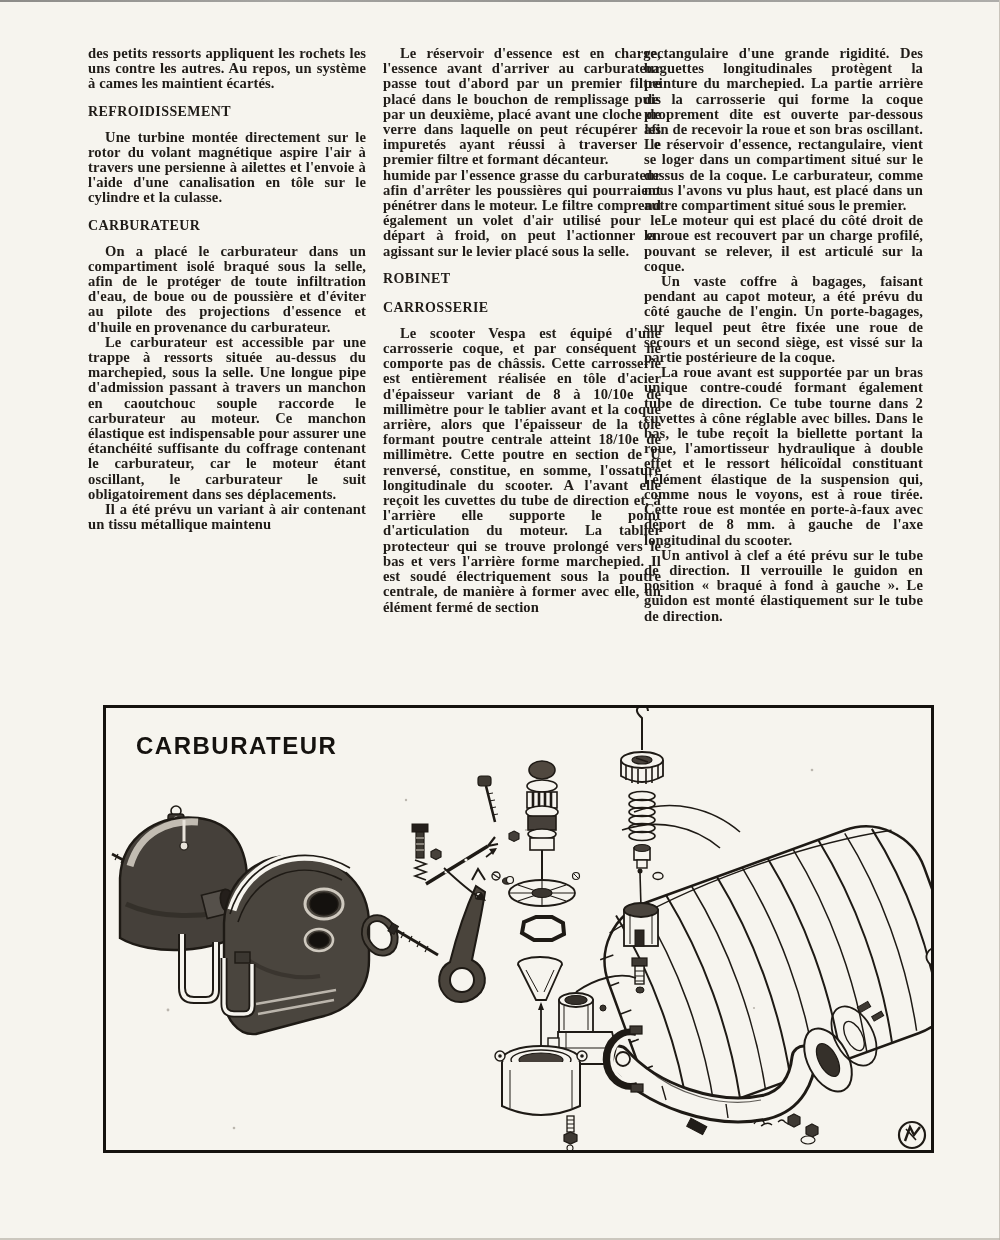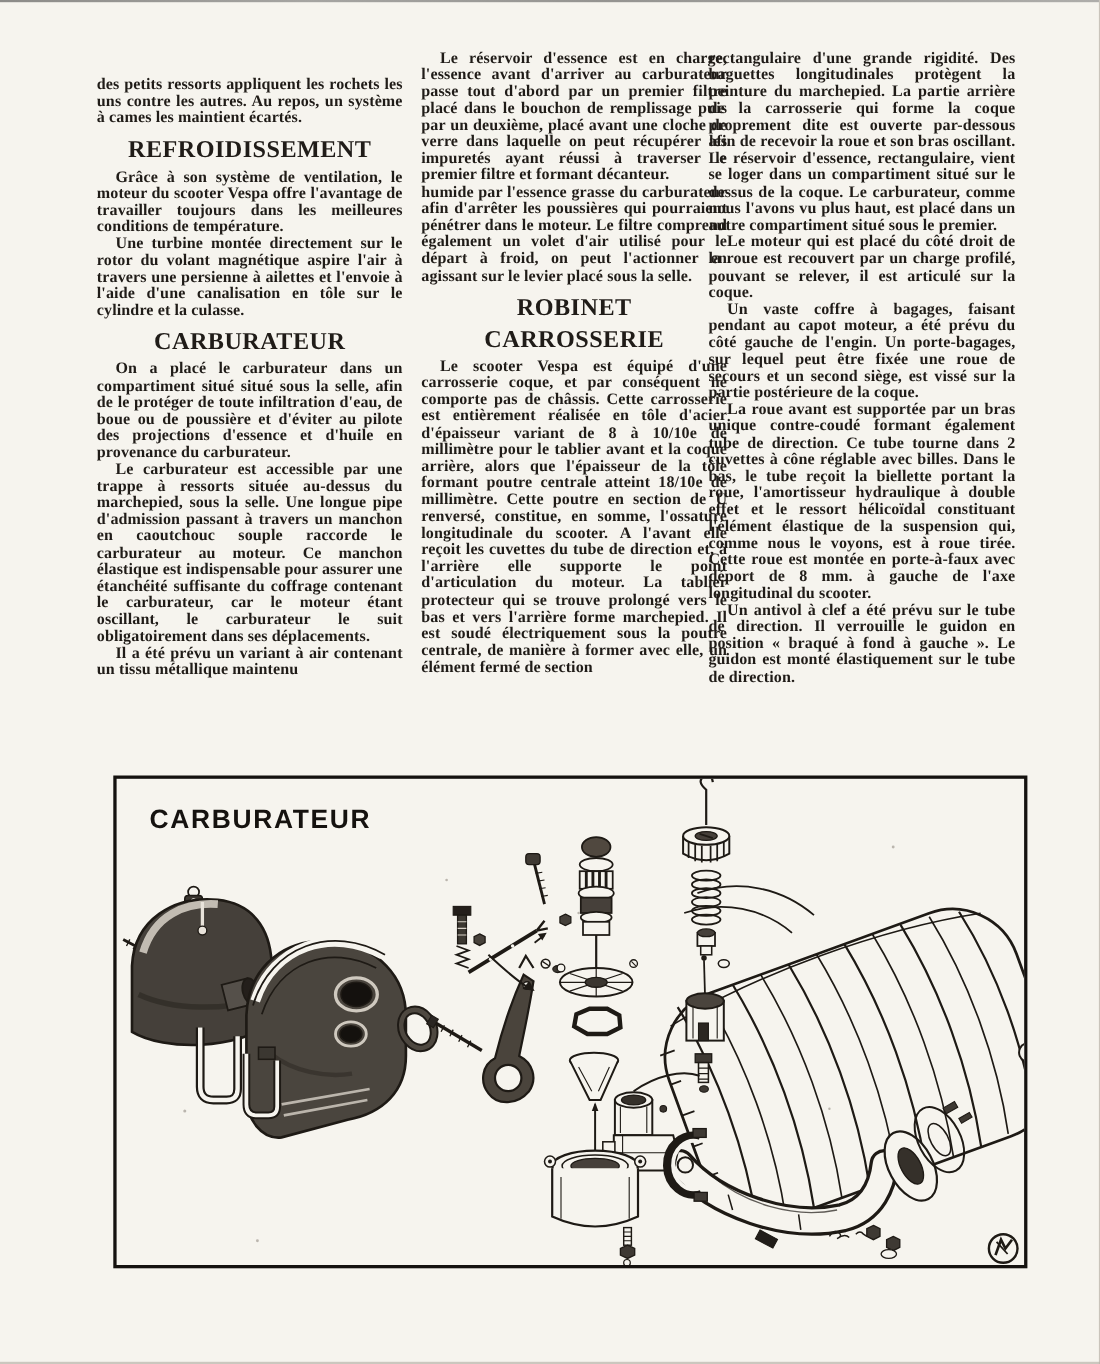--- a/index.html
+++ b/index.html
@@ -12,50 +12,49 @@
   .page{position:absolute;inset:0;}
   
   .edge-top{position:absolute;top:0;left:0;width:1000px;height:2px;
     background:linear-gradient(90deg,#222 0%,#555 28%,#333 55%,#666 100%);opacity:.5;}
   .edge-right{position:absolute;top:0;right:0;width:1px;height:1240px;background:#c9c4bb;}
   .edge-bottom{position:absolute;bottom:0;left:0;width:1000px;height:2px;background:#b9b4aa;opacity:.7;}
 
   .col{position:absolute;top:46px;text-align:justify;
     font-size:14.6px;line-height:15.2px;font-weight:700;
     letter-spacing:.1px;}
-  #col1{left:88px;width:278px;margin-top:24px;}
+  #col1{left:88px;width:278px;}
   #col2{left:383px;width:278px;}
   #col3{left:644px;width:279px;}
   p.blk{margin:0;text-indent:17px;}
   p.flush{text-indent:0;}
-  h3.hd{margin:11px 0 9px;text-align:center;font-size:22px;line-height:18px;
+  h3.hd{margin:11px 0 9px;font-size:14px;line-height:18px;
     letter-spacing:.4px;font-weight:700;white-space:pre-line;text-indent:0;}
 
   .figure-box{position:absolute;left:103px;top:705px;width:831px;height:448px;
     box-sizing:border-box;border:3px solid #15120f;background:#f6f4ee;}
   .figure-label{position:absolute;left:30px;top:24px;
     font-family:"Liberation Sans", sans-serif;font-weight:700;
     font-size:24px;letter-spacing:1.5px;color:#15120f;}
   .figure-box svg{position:absolute;left:0;top:0;}
 </style>
 </head>
 <body>
 
 <div class="page">
   <div class="edge-top"></div>
   <div class="edge-right"></div>
   <div class="edge-bottom"></div>
 
   <div class="col" id="col1">
     <p class="blk flush">des petits ressorts appliquent les rochets les uns contre les autres. Au repos, un système à cames les maintient écartés.</p>
     <h3 class="hd">REFROIDISSEMENT</h3>
-    <p class="blk">Grâce à son système de ventilation, le moteur du scooter Vespa offre l'avantage de travailler toujours dans les meilleures conditions de température.</p>
     <p class="blk">Une turbine montée directement sur le rotor du volant magnétique aspire l'air à travers une persienne à ailettes et l'envoie à l'aide d'une canalisation en tôle sur le cylindre et la culasse.</p>
     <h3 class="hd">CARBURATEUR</h3>
-    <p class="blk">On a placé le carburateur dans un compartiment situé situé sous la selle, afin de le protéger de toute infiltration d'eau, de boue ou de poussière et d'éviter au pilote des projections d'essence et d'huile en provenance du carburateur.</p>
+    <p class="blk">On a placé le carburateur dans un compartiment isolé braqué sous la selle, afin de le protéger de toute infiltration d'eau, de boue ou de poussière et d'éviter au pilote des projections d'essence et d'huile en provenance du carburateur.</p>
     <p class="blk">Le carburateur est accessible par une trappe à ressorts située au-dessus du marchepied, sous la selle. Une longue pipe d'admission passant à travers un manchon en caoutchouc souple raccorde le carburateur au moteur. Ce manchon élastique est indispensable pour assurer une étanchéité suffisante du coffrage contenant le carburateur, car le moteur étant oscillant, le carburateur le suit obligatoirement dans ses déplacements.</p>
     <p class="blk">Il a été prévu un variant à air contenant un tissu métallique maintenu</p>
   </div>
 
   <div class="col" id="col2">
     <p class="blk">Le réservoir d'essence est en charge, l'essence avant d'arriver au carburateur passe tout d'abord par un premier filtre placé dans le bouchon de remplissage puis par un deuxième, placé avant une cloche de verre dans laquelle on peut récupérer les impuretés ayant réussi à traverser le premier filtre et formant décanteur.</p>
     <p class="blk flush">humide par l'essence grasse du carburateur afin d'arrêter les poussières qui pourraient pénétrer dans le moteur. Le filtre comprend également un volet d'air utilisé pour le départ à froid, on peut l'actionner en agissant sur le levier placé sous la selle.</p>
     <h3 class="hd">ROBINET</h3>
     <h3 class="hd">CARROSSERIE</h3>
     <p class="blk">Le scooter Vespa est équipé d'une carrosserie coque, et par conséquent ne comporte pas de châssis. Cette carrosserie est entièrement réalisée en tôle d'acier d'épaisseur variant de 8 à 10/10e de millimètre pour le tablier avant et la coque arrière, alors que l'épaisseur de la tôle formant poutre centrale atteint 18/10e de millimètre. Cette poutre en section de U renversé, constitue, en somme, l'ossature longitudinale du scooter. A l'avant elle reçoit les cuvettes du tube de direction et, à l'arrière elle supporte le point d'articulation du moteur. La tablier protecteur qui se trouve prolongé vers le bas et vers l'arrière forme marchepied. Il est soudé électriquement sous la poutre centrale, de manière à former avec elle, un élément fermé de section</p>

